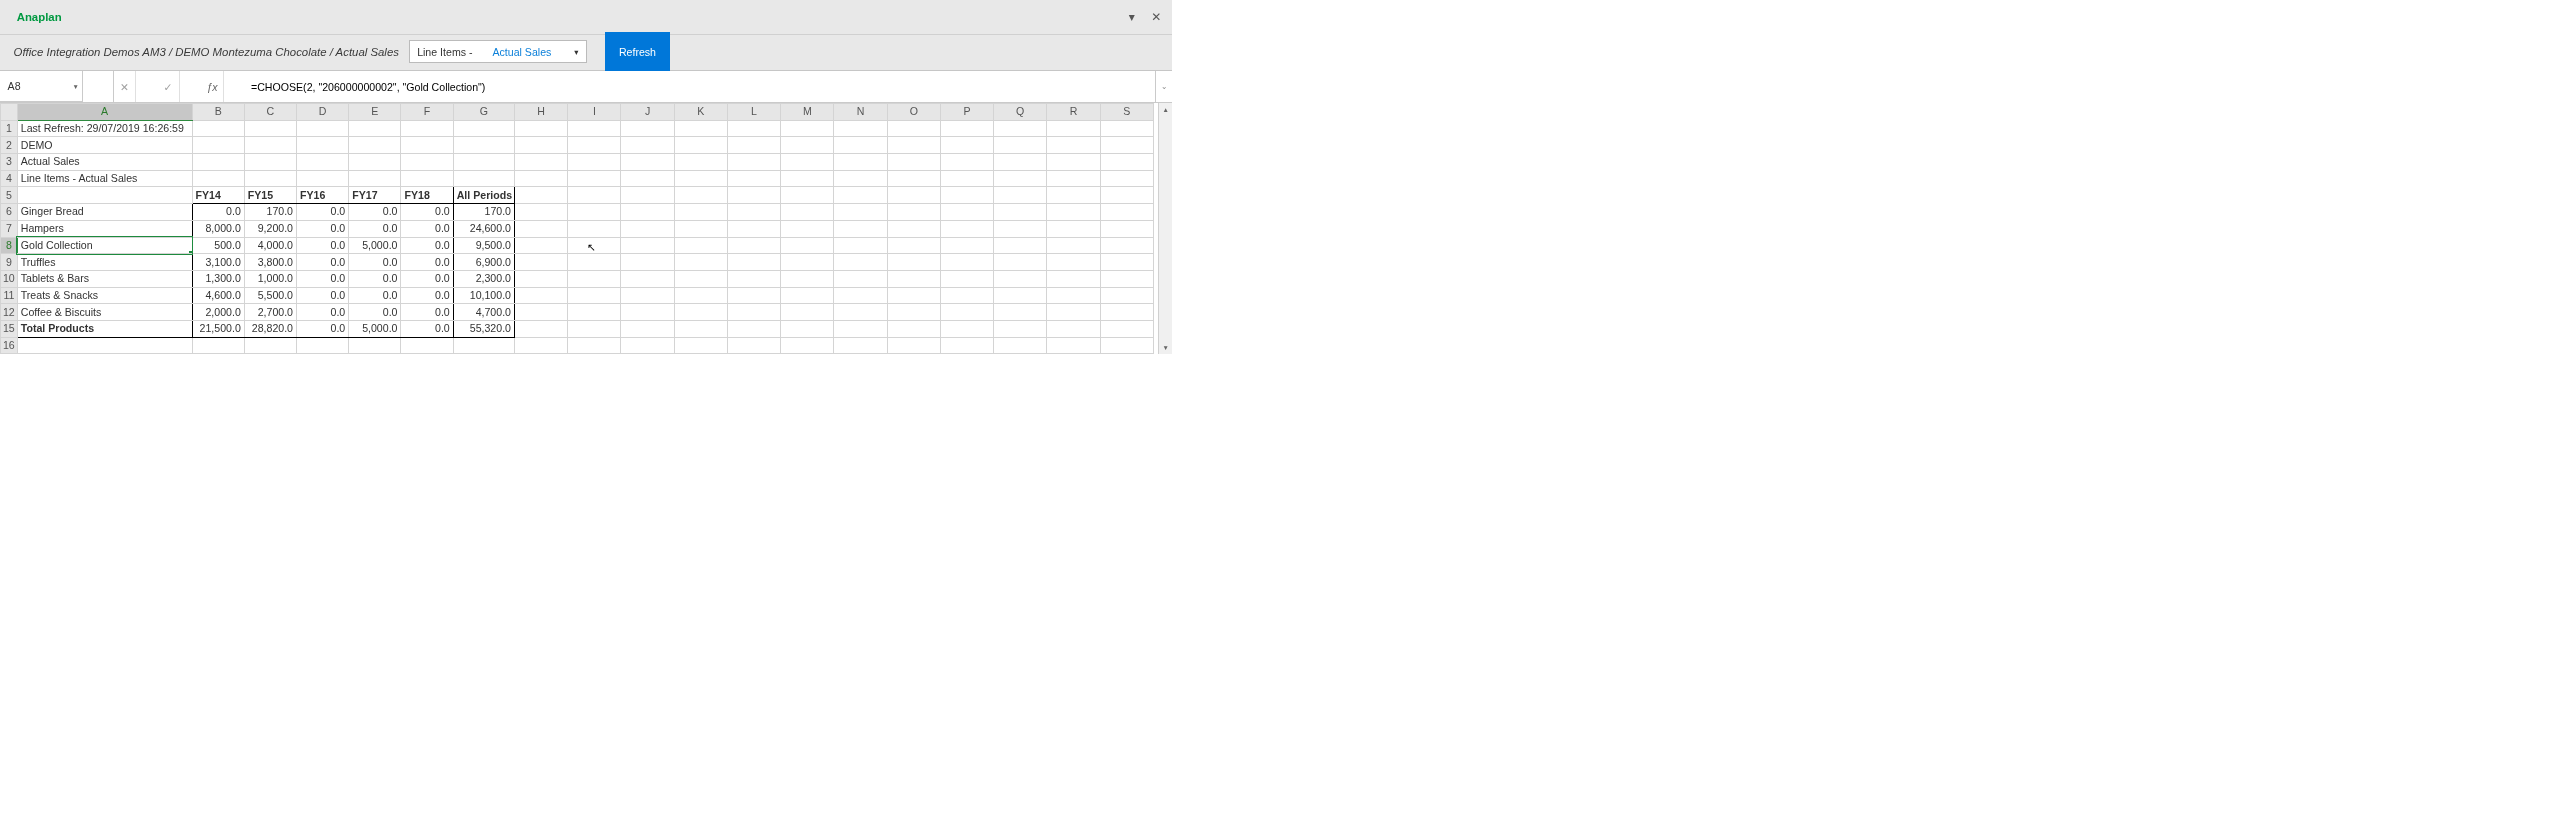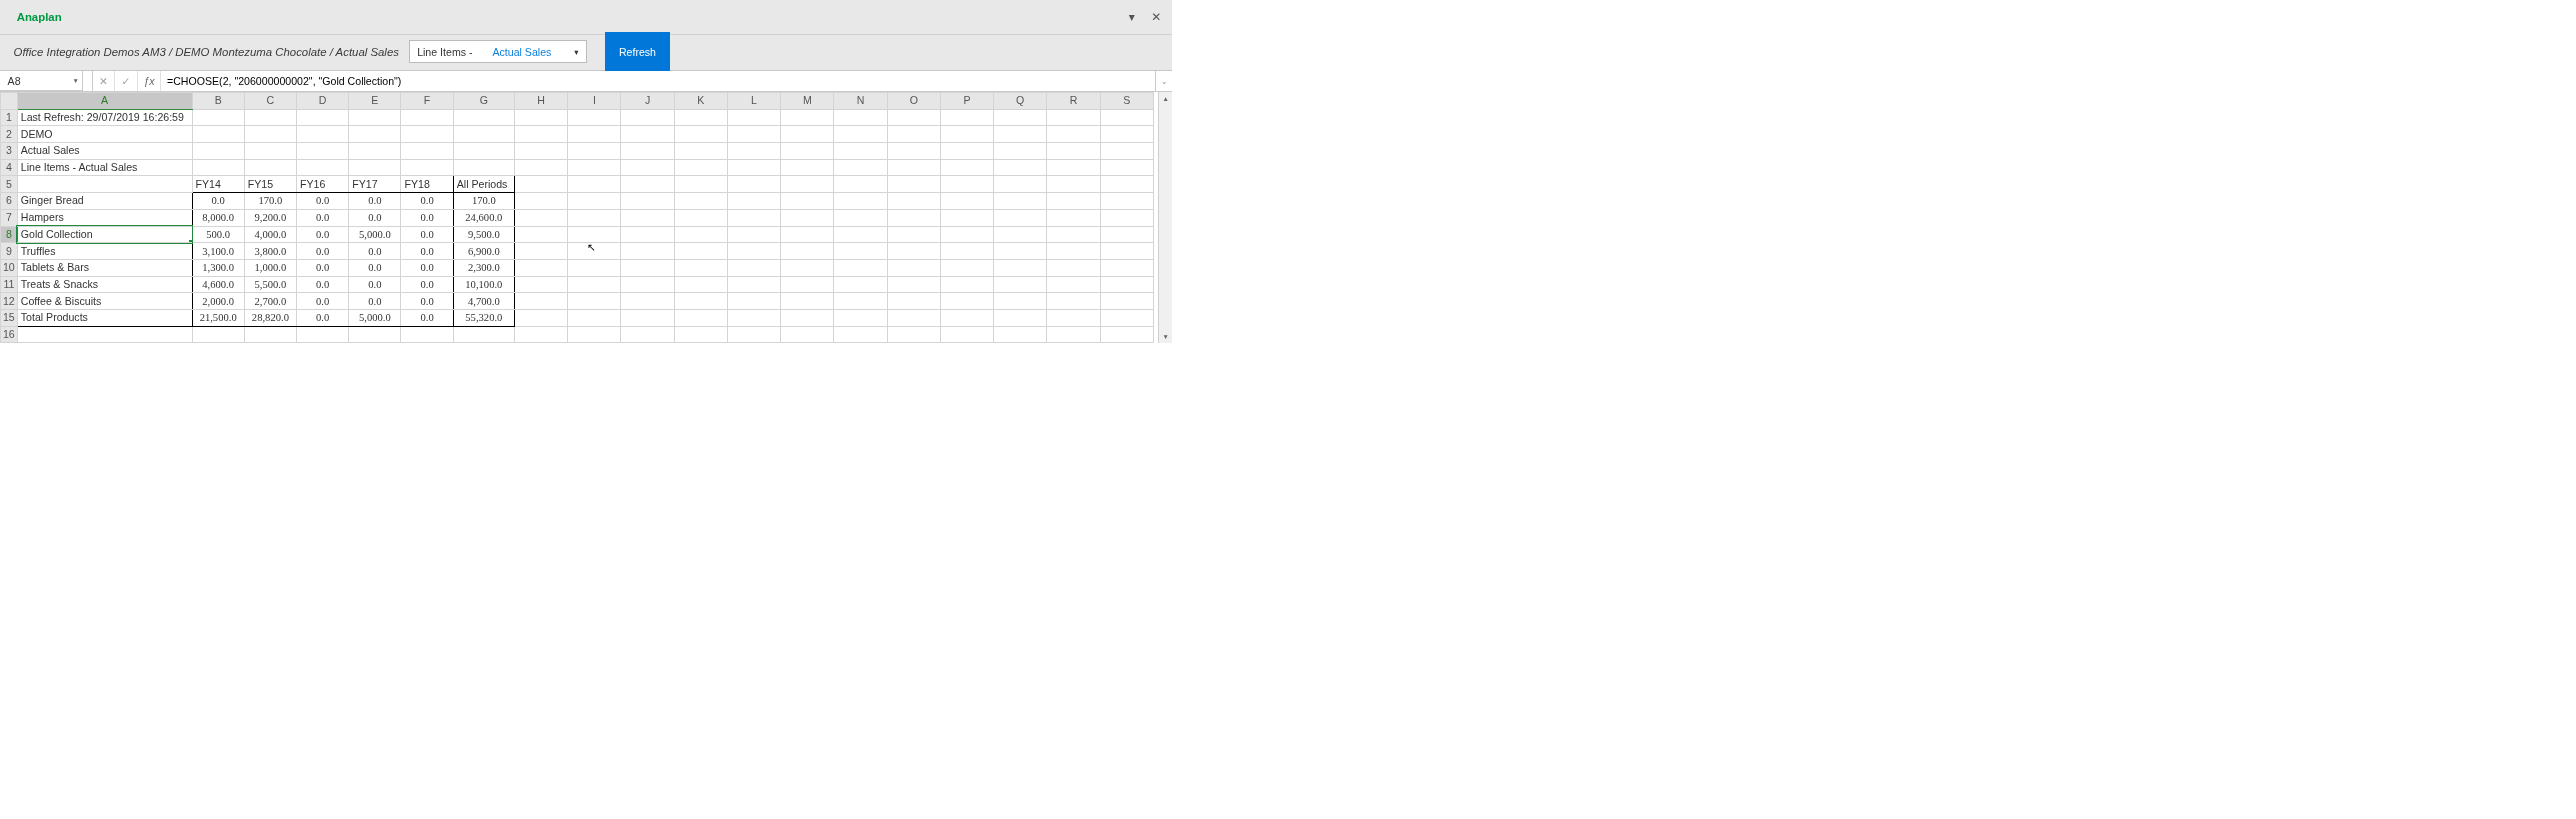--- a/index.html
+++ b/index.html
@@ -52,22 +52,23 @@
     height: 40px;
     cursor: pointer;
   }
 
   
   .formula-bar {
     display: flex;
     align-items: stretch;
     border-bottom: 0.8px solid #cacaca;
     background: #fff;
-    height: 21px;
+    height: 32px;
     font-size: 10.6px;
+    gap: 21px;
   }
   .name-box {
     width: 83px;
     border: 0.8px solid #cacaca;
     border-top: none;
     border-left: none;
     display: flex;
     align-items: center;
     padding-left: 7.6px;
     position: relative;
@@ -123,40 +124,40 @@
     color: #555;
     font-weight: normal;
     text-align: center;
     width: 16.7px;
     min-width:16.7px;
   }
   th.rowhdr.sel { background:#c7c7c7; color:#2b7a2b; border-right:1.5px solid #2d8a3e;}
   th.colhdr.sel { background:#c7c7c7; color:#2b7a2b; border-bottom:1.5px solid #2d8a3e;}
 
   td.cell { padding: 0 3px; text-align: left; background:#fff; }
-  td.num { text-align: center; font-family: Liberation Serif, serif; }
+  td.num { text-align: right; }
 
   
   td.active {
     outline: 1.5px solid #1e8a3e;
     outline-offset: -0.8px;
     position: relative;
   }
   td.active::after {
     content:"";position:absolute;right:-2.3px;bottom:-2.3px;width:4.5px;height:4.5px;background:#1e8a3e;
   }
 
   
   .b-top { border-top: 0.8px solid #000 !important; }
   .b-bot { border-bottom: 0.8px solid #000 !important; }
   .b-left { border-left: 0.8px solid #000 !important; }
   .b-right { border-right: 0.8px solid #000 !important; }
   .thick-left { border-left: 1.5px solid #000 !important; }
   .thick-right { border-right: 1.5px solid #000 !important; }
-  .bold { font-weight: 400; }
+  .bold { font-weight: 700; }
 
   
   .vscroll { width:13.6px; background:#f0f0f0; border-left:0.8px solid #d0d0d0; position:relative;}
   .vscroll .up,.vscroll .down{height:13.6px;display:flex;align-items:center;justify-content:center;color:#666;font-size:7.6px;cursor:pointer;}
   .vscroll .track{position:absolute;top:13.6px;bottom:13.6px;left:0;right:0;}
   .vscroll .down{position:absolute;bottom:0;left:0;right:0;}
 
   .cursor-ptr{position:absolute;left:587px;top:241px;font-size:10.6px;color:#000;pointer-events:none;}
 </style>
 </head>

